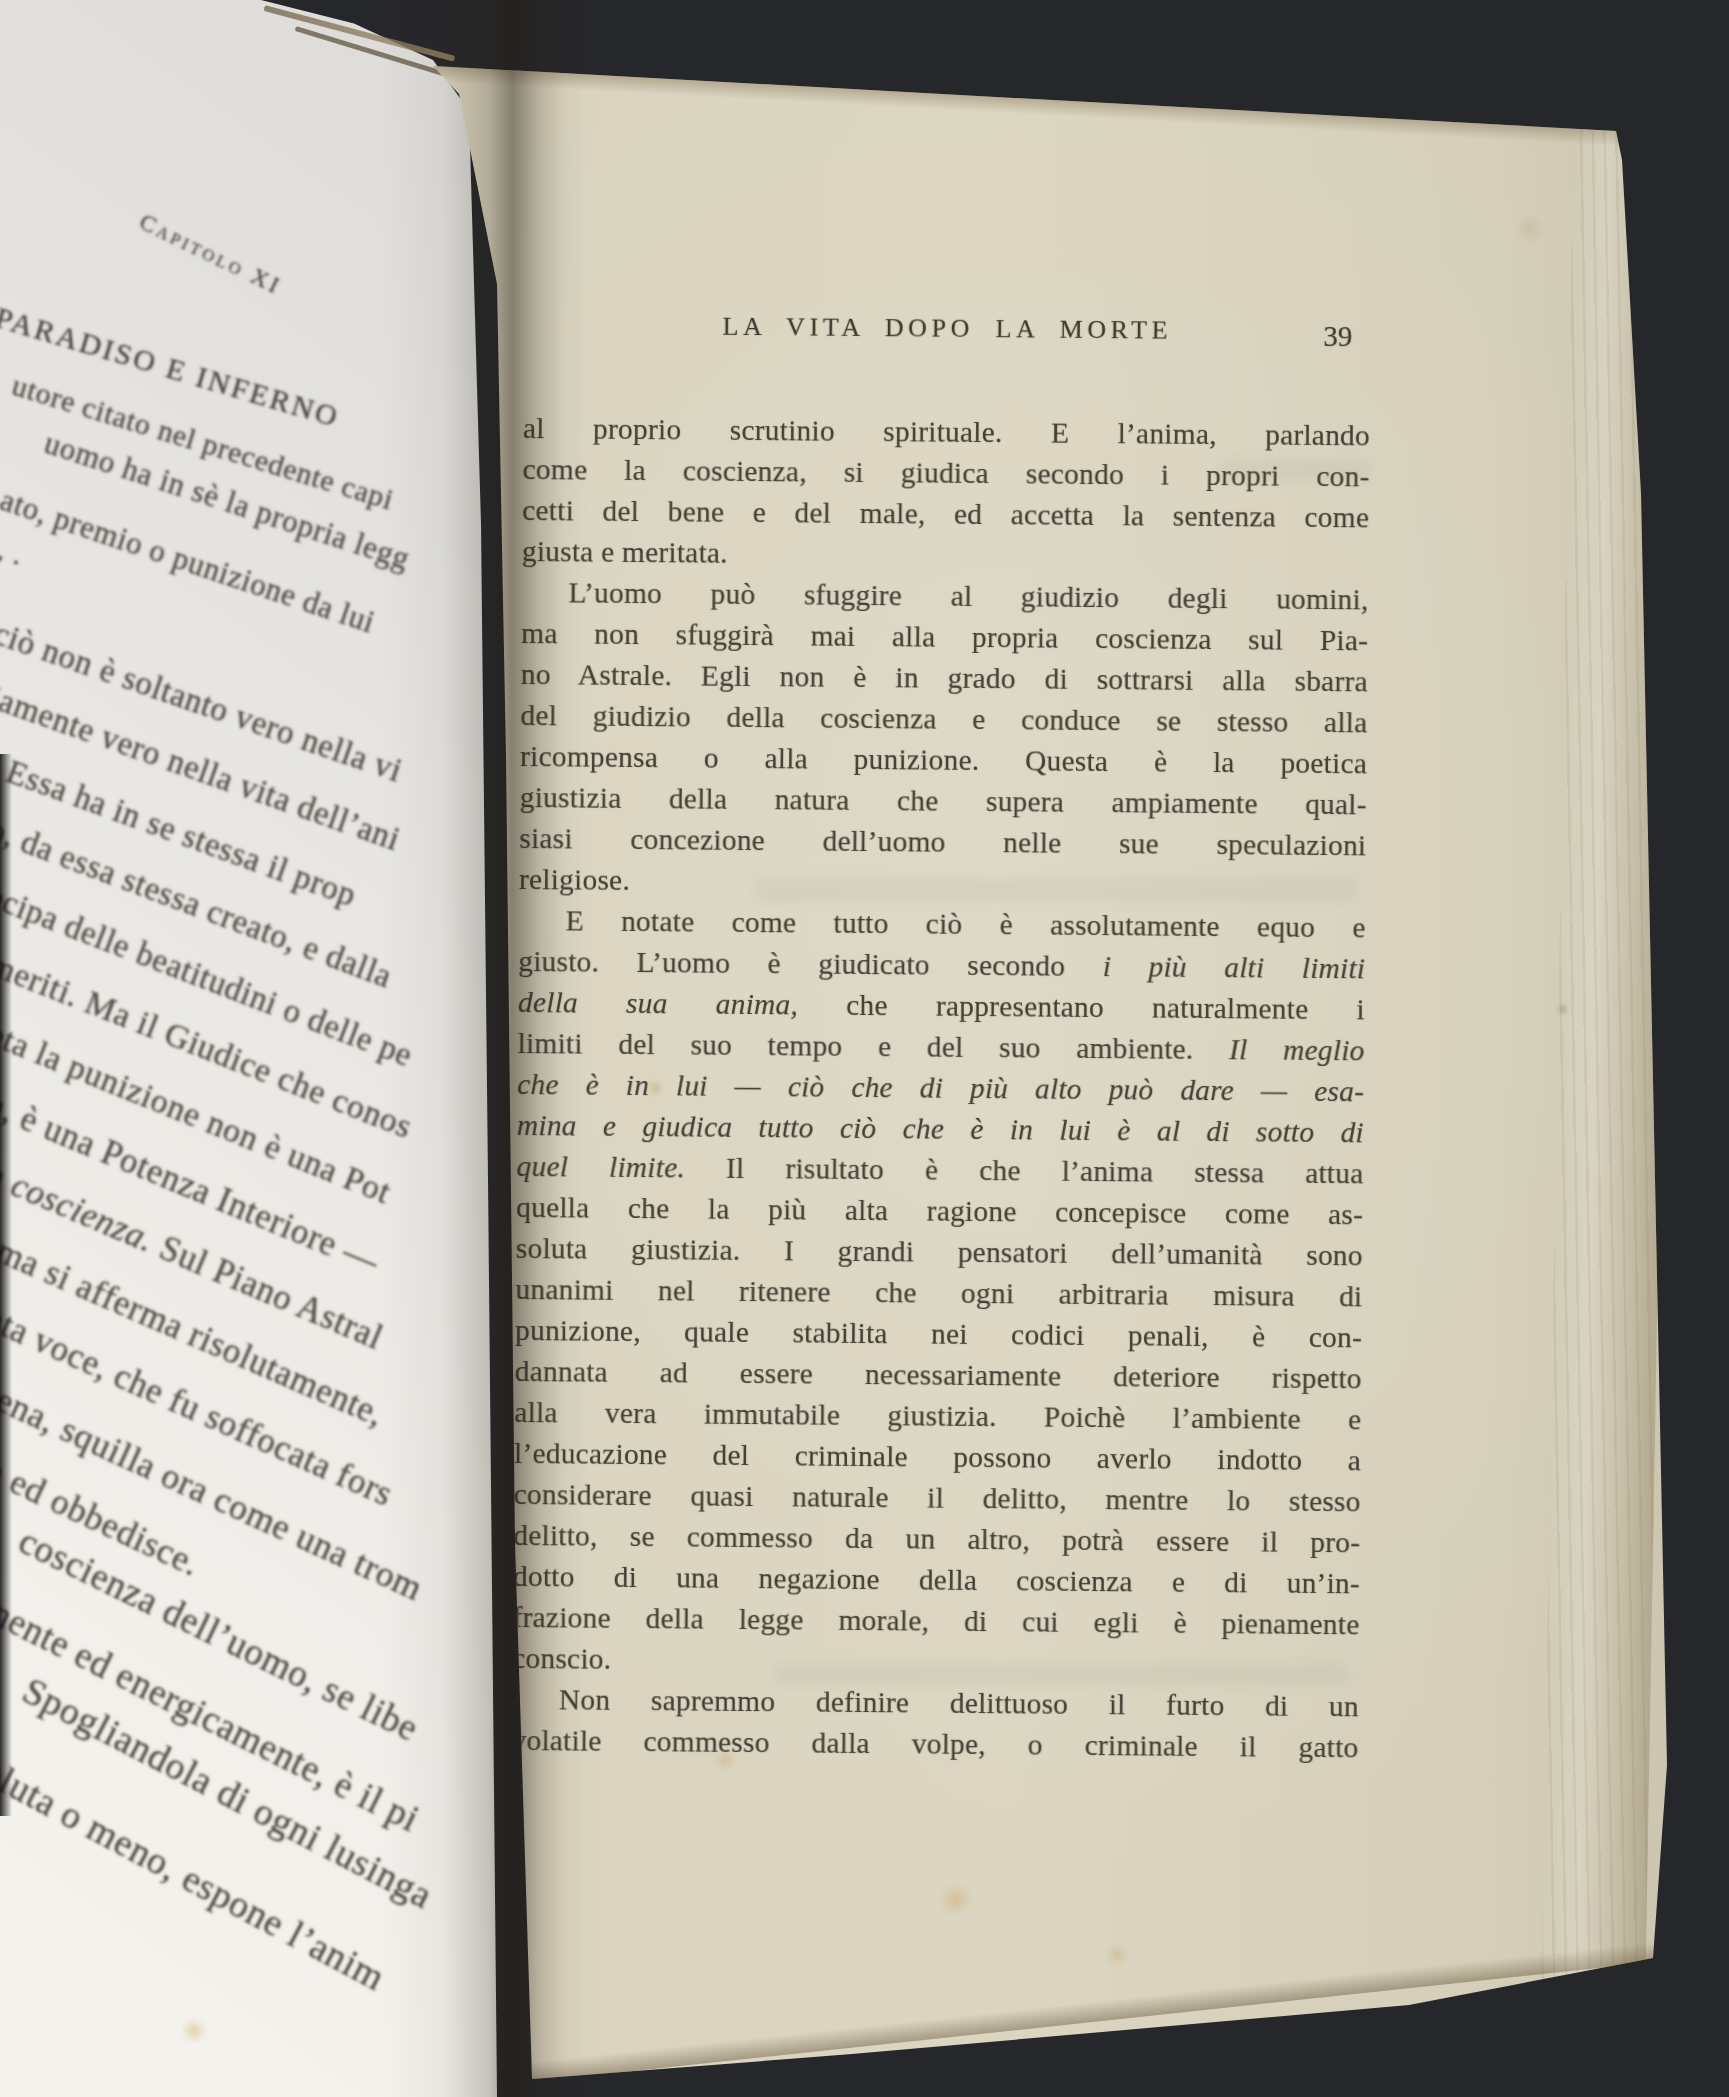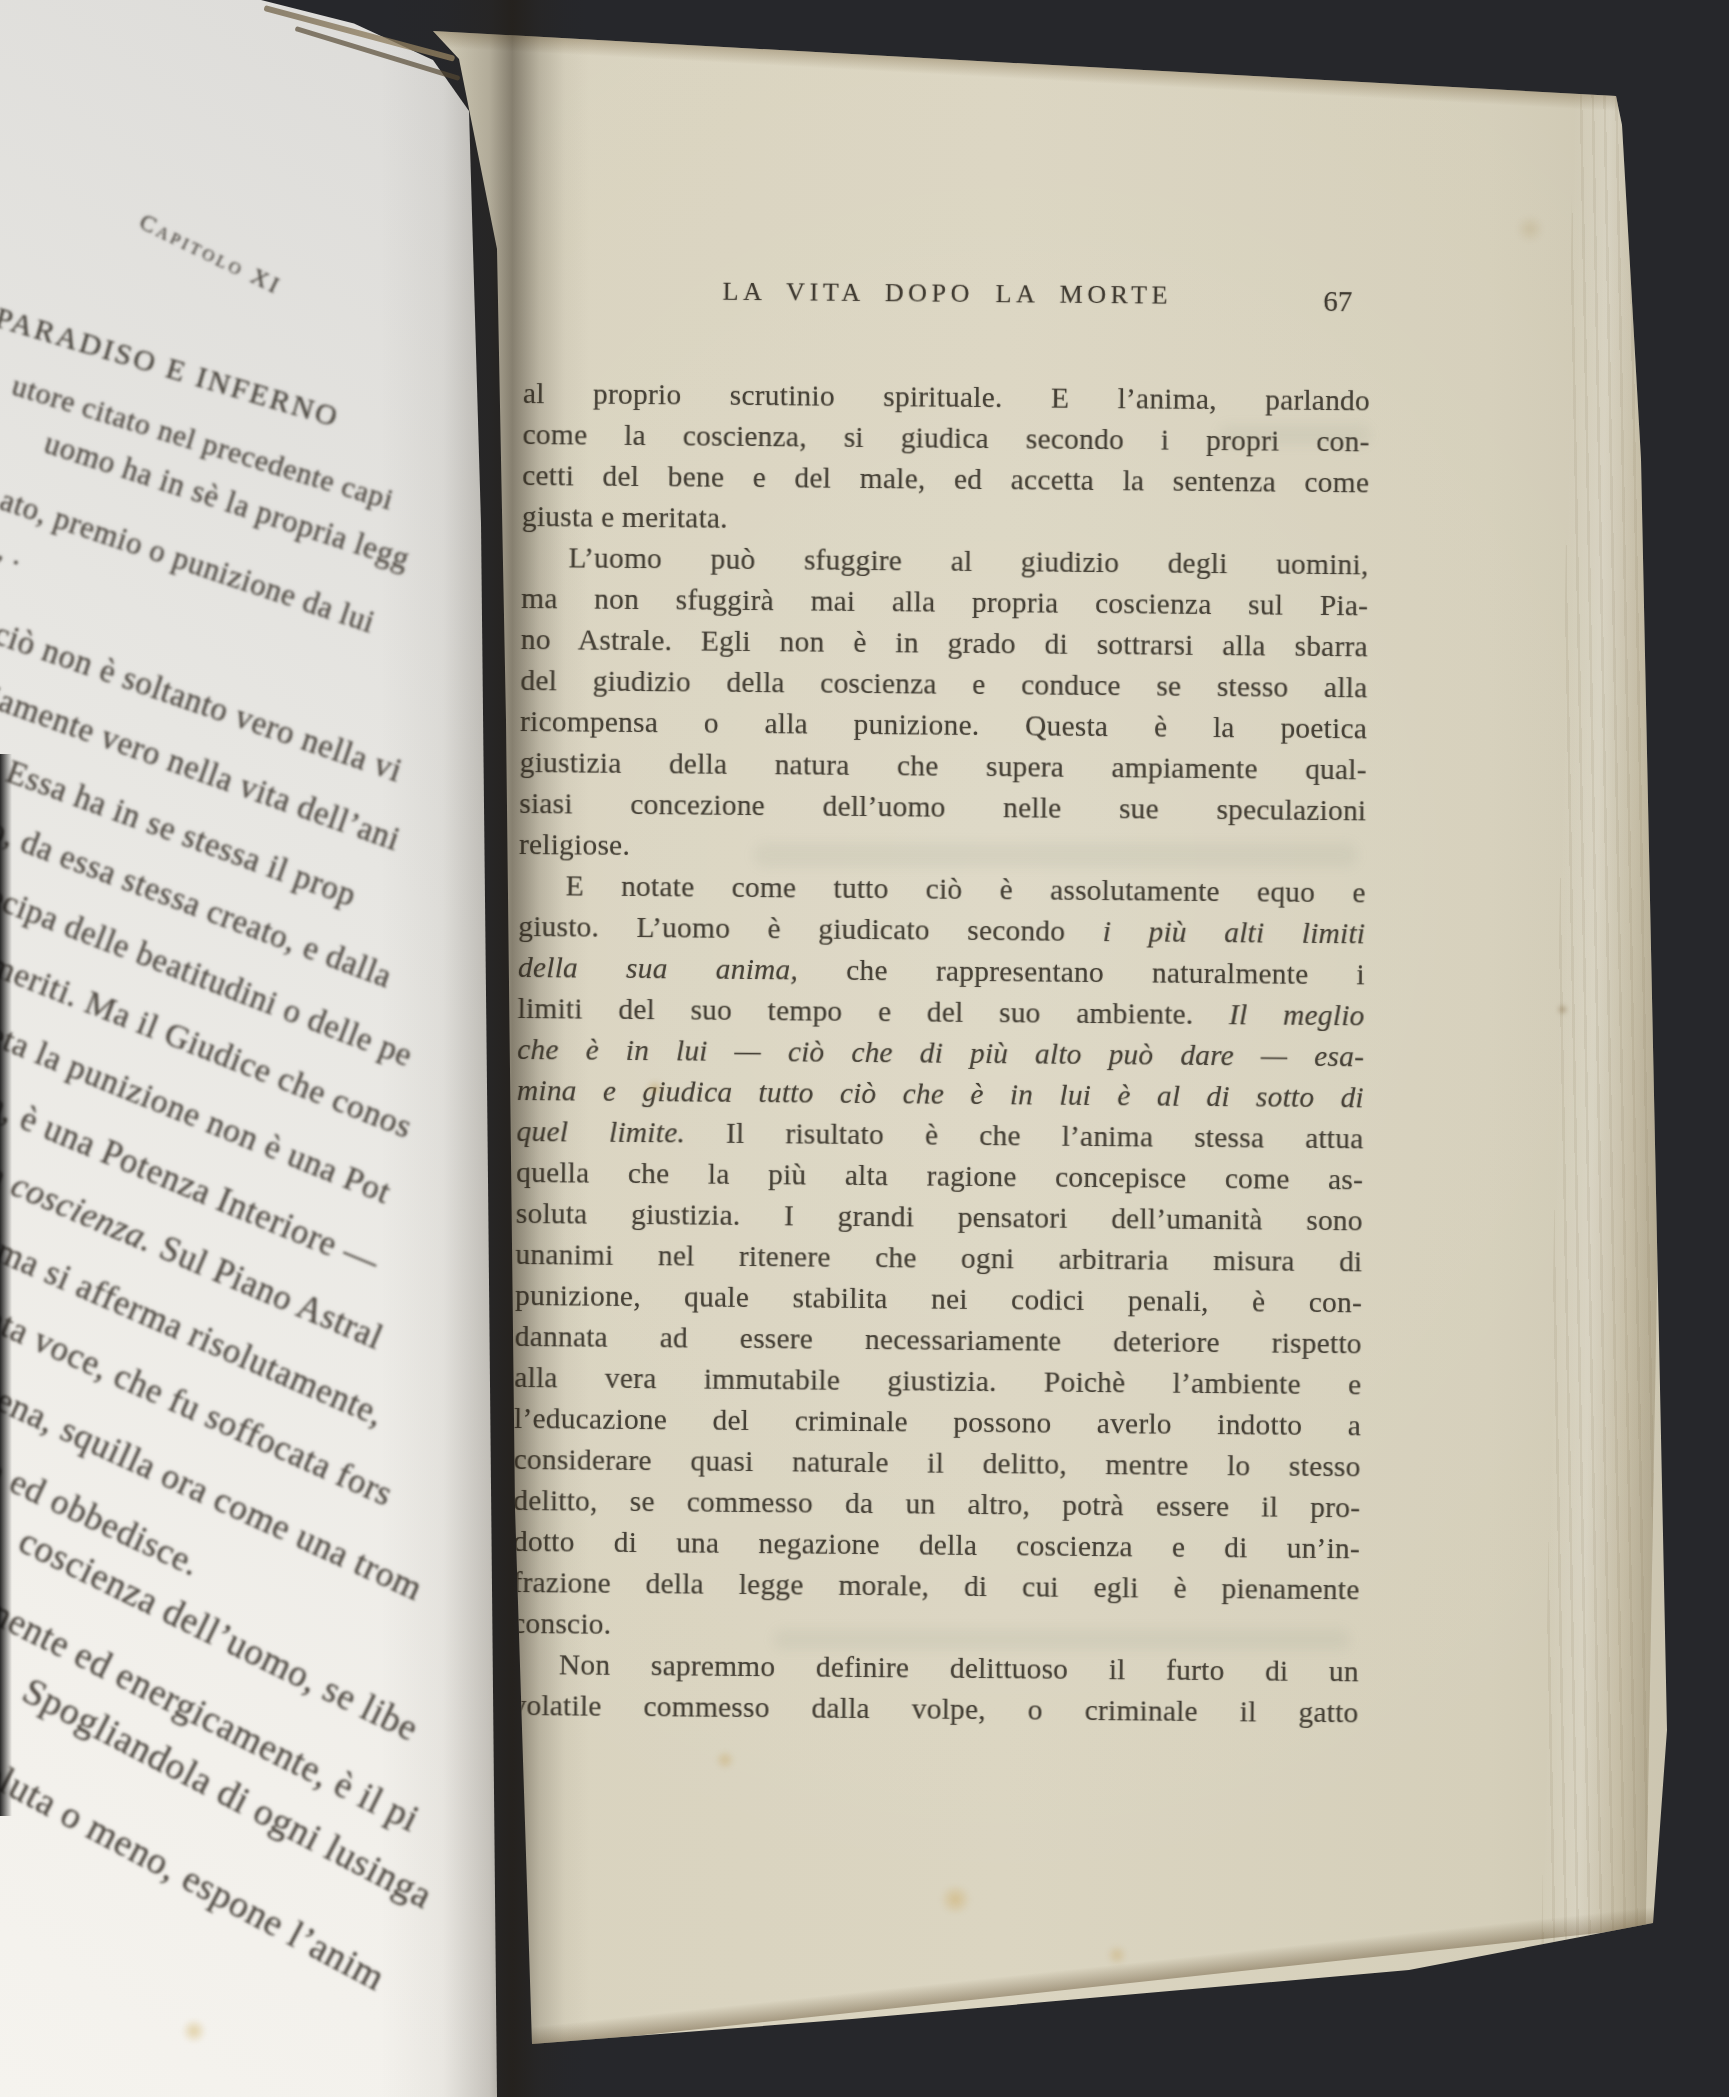--- a/index.html
+++ b/index.html
@@ -45,20 +45,21 @@
   .bar2{left:296px;top:26px;width:172px;height:4.6px;transform:rotate(17deg);
         background:#584c36;opacity:.7;}
 
   
   .right-page{
     position:absolute;inset:0;z-index:3;
     clip-path:polygon(433px 31px,1616px 96px,1622px 125px,1641px 459px,1667px 1730px,1653px 1923px,1409px 1970px,852px 2019px,532px 2044px,515px 1508px,506px 721px,497px 249px,459px 59px);
     background:
       radial-gradient(ellipse at 58% 42%, rgba(255,255,255,.10), rgba(255,255,255,0) 62%),
       linear-gradient(90deg,#c6bfaa 0%,#d3ccb8 6%,#d9d3bf 28%,#dbd5c1 58%,#d5cfba 86%,#c9c2ad 100%);
+    margin-top: 35px;
   }
   .top-edge{
     position:absolute;left:429px;top:29px;width:1219px;height:18.4px;
     transform:rotate(3.1deg);transform-origin:left top;
     background:linear-gradient(180deg,rgba(110,88,52,.38),rgba(110,88,52,0));
   }
   .bottom-edge{
     position:absolute;left:530px;top:2027px;width:1154px;height:19.7px;
     transform:rotate(-6.1deg);transform-origin:left top;
     background:linear-gradient(0deg,rgba(92,72,42,.42),rgba(92,72,42,0));
@@ -165,21 +166,21 @@
     <div class="top-edge"></div>
     <div class="bottom-edge"></div>
     <div class="fore-edge"></div>
     <div class="showthrough st1"></div>
     <div class="showthrough st2"></div>
     <div class="showthrough st3"></div>
 
     <div class="right-content">
       <div class="running-header">
         <span class="header-title">LA VITA DOPO LA MORTE</span>
-        <span class="page-number">67</span>
+        <span class="page-number">39</span>
       </div>
       <div id="right-lines">
           <div class="rline just"><span>al proprio scrutinio spirituale. E l’anima, parlando</span></div>
           <div class="rline just"><span>come la coscienza, si giudica secondo i propri con-</span></div>
           <div class="rline just"><span>cetti del bene e del male, ed accetta la sentenza come</span></div>
           <div class="rline"><span>giusta e meritata.</span></div>
           <div class="rline just ind"><span>L’uomo può sfuggire al giudizio degli uomini,</span></div>
           <div class="rline just"><span>ma non sfuggirà mai alla propria coscienza sul Pia-</span></div>
           <div class="rline just"><span>no Astrale. Egli non è in grado di sottrarsi alla sbarra</span></div>
           <div class="rline just"><span>del giudizio della coscienza e conduce se stesso alla</span></div>

